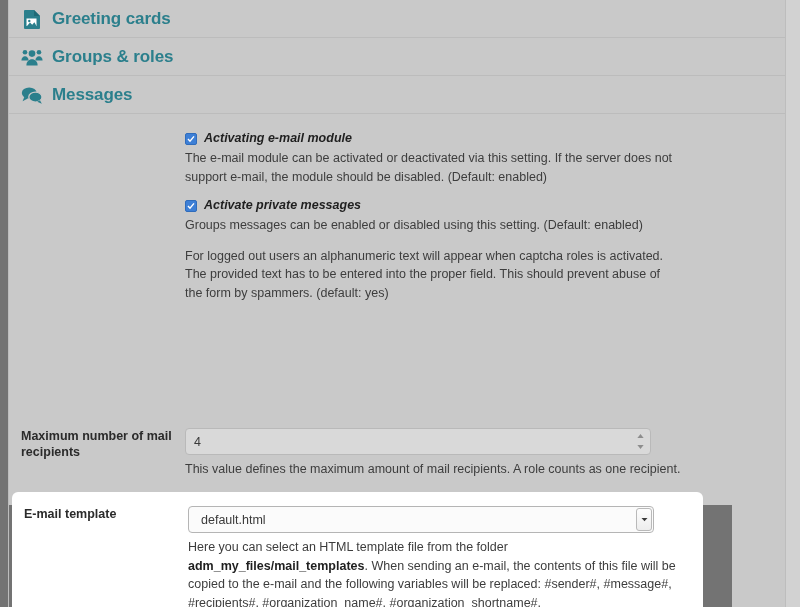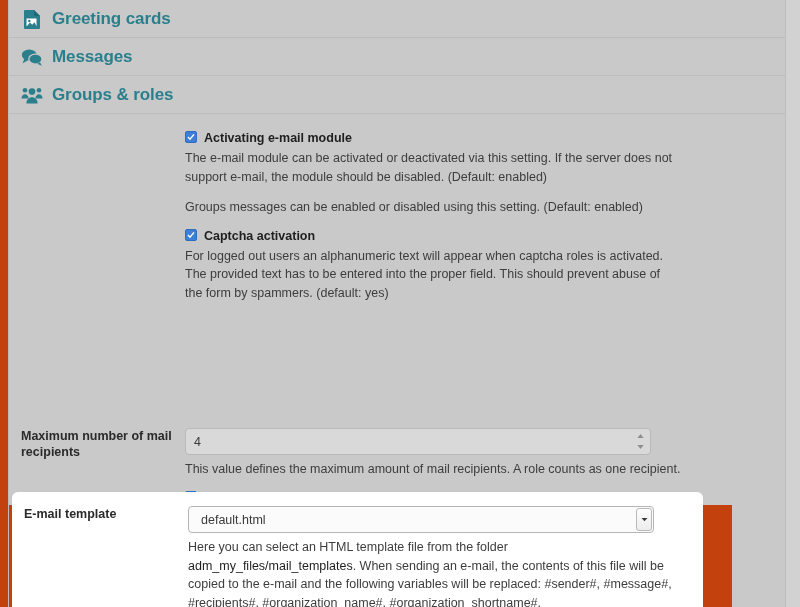--- a/index.html
+++ b/index.html
@@ -15,21 +15,21 @@
     color: #333333;
     overflow: hidden;
     position: relative;
   }
 
   .page {
     position: absolute;
     left: 0; top: 0;
     width: 732px;
     height: 607px;
-    background: #c2410c;
+    background: #737373;
     box-sizing: border-box;
   }
 
   
   .rule-left {
     position: absolute;
     left: 8px; top: 0;
     width: 1px; height: 607px;
     background: #bdbdbd;
   }
@@ -113,22 +113,23 @@
   }
 
   
   .check-block {
     padding-left: 176px;
     padding-right: 100px;
     box-sizing: border-box;
   }
   .check-line {
     display: flex;
-    align-items: flex-start;
+    align-items: flex-end;
     margin-bottom: 4px;
+    font-style: italic;
   }
   .cbox {
     width: 12px;
     height: 12px;
     flex: 0 0 12px;
     border-radius: 2px;
     background: #3d7fd6;
     border: 1px solid #2f6cbb;
     box-sizing: border-box;
     margin-right: 7px;
@@ -145,21 +146,21 @@
     font-size: 12.5px;
     color: #1f1f1f;
     cursor: pointer;
   }
   .help-text {
     font-size: 12.5px;
     color: #3d3d3d;
     line-height: 18.5px;
     margin: 0 8px 12px 0;
   }
-  .help-text b { font-weight: normal; color: #1f1f1f; }
+  .help-text b { font-weight: bold; color: #1f1f1f; }
 
   
   .highlight-card {
     position: absolute;
     left: 3px;
     width: 691px;
     background: #ffffff;
     border-radius: 6px;
     box-sizing: border-box;
     z-index: 3;
@@ -257,80 +258,80 @@
       <span class="hdr-icon">
         <svg width="19" height="20" viewBox="0 0 19 20">
           <path d="M2 1 h9 l6 6 v12 a1 1 0 0 1 -1 1 H2 a1 1 0 0 1 -1 -1 V2 a1 1 0 0 1 1 -1 z" fill="#2b7f8c"></path>
           <path d="M11 1 v6 h6 z" fill="#1f6a76"></path>
           <rect x="3.5" y="9.5" width="10" height="7.5" fill="#ffffff"></rect>
           <circle cx="6.3" cy="12" r="1.2" fill="#2b7f8c"></circle>
           <path d="M4 17 l3 -3.4 l2.2 2.2 l2.2 -2.6 l2.1 3.8 z" fill="#2b7f8c"></path>
         </svg>
       </span>
       <span class="hdr-label">Greeting cards</span>
-    </div>
-
-    <div class="accordion-header">
-      <span class="hdr-icon">
-        <svg width="22" height="18" viewBox="0 0 22 18">
-          <ellipse cx="8.2" cy="7" rx="7.4" ry="5.6" fill="#2b7f8c"></ellipse>
-          <path d="M3.4 10.8 l-1.8 4.4 l5.2 -2.6 z" fill="#2b7f8c"></path>
-          <ellipse cx="14.4" cy="11.1" rx="6.6" ry="5" fill="#2b7f8c" stroke="#c9c9c9" stroke-width="1.3"></ellipse>
-          <path d="M19 14.2 l1.8 3.6 l-4.6 -2 z" fill="#2b7f8c"></path>
-        </svg>
-      </span>
-      <span class="hdr-label">Messages</span>
     </div>
 
     <div class="accordion-header">
       <span class="hdr-icon">
         <svg width="22" height="18" viewBox="0 0 22 18">
           <circle cx="4" cy="4.2" r="2.3" fill="#2b7f8c"></circle>
           <path d="M0.4 12.6 c0 -2.7 1.7 -4.3 3.6 -4.3 s3.6 1.6 3.6 4.3 z" fill="#2b7f8c"></path>
           <circle cx="18" cy="4.2" r="2.3" fill="#2b7f8c"></circle>
           <path d="M14.4 12.6 c0 -2.7 1.7 -4.3 3.6 -4.3 s3.6 1.6 3.6 4.3 z" fill="#2b7f8c"></path>
           <circle cx="11" cy="5.6" r="3.3" fill="#2b7f8c"></circle>
           <path d="M5.4 17.4 c0 -3.9 2.5 -6.2 5.6 -6.2 s5.6 2.3 5.6 6.2 z" fill="#2b7f8c"></path>
         </svg>
       </span>
       <span class="hdr-label">Groups &amp; roles</span>
     </div>
 
+    <div class="accordion-header">
+      <span class="hdr-icon">
+        <svg width="22" height="18" viewBox="0 0 22 18">
+          <ellipse cx="8.2" cy="7" rx="7.4" ry="5.6" fill="#2b7f8c"></ellipse>
+          <path d="M3.4 10.8 l-1.8 4.4 l5.2 -2.6 z" fill="#2b7f8c"></path>
+          <ellipse cx="14.4" cy="11.1" rx="6.6" ry="5" fill="#2b7f8c" stroke="#c9c9c9" stroke-width="1.3"></ellipse>
+          <path d="M19 14.2 l1.8 3.6 l-4.6 -2 z" fill="#2b7f8c"></path>
+        </svg>
+      </span>
+      <span class="hdr-label">Messages</span>
+    </div>
+
     <div class="panel-body">
 
       <div style="height:17px;"></div>
 
       <div class="check-block">
         <div class="check-line">
           <span class="cbox">
             <svg width="8" height="8" viewBox="0 0 8 8">
                 <path d="M1 4.1 L3 6.2 L7 1.4" stroke="#ffffff" stroke-width="1.4" fill="none"></path>
               </svg>
           </span>
           <span class="check-label">Activating e-mail module</span>
         </div>
         <p class="help-text">The e-mail module can be activated or deactivated via this setting. If the server does not support e-mail, the module should be disabled. (Default: enabled)</p>
       </div>
 
       <div class="check-block">
-        <p class="help-text">Groups messages can be enabled or disabled using this setting. (Default: enabled)</p>
-      </div>
-
-      <div class="check-block">
-      </div>
-
-      <div class="check-block">
         <div class="check-line">
           <span class="cbox">
             <svg width="8" height="8" viewBox="0 0 8 8">
                 <path d="M1 4.1 L3 6.2 L7 1.4" stroke="#ffffff" stroke-width="1.4" fill="none"></path>
               </svg>
           </span>
-          <span class="check-label">Captcha activation</span>
-        </div>
+          <span class="check-label">Activate private messages</span>
+        </div>
+        <p class="help-text">Groups messages can be enabled or disabled using this setting. (Default: enabled)</p>
+      </div>
+
+      <div class="check-block">
+      </div>
+
+      <div class="check-block">
         <p class="help-text">For logged out users an alphanumeric text will appear when captcha roles is activated. The provided text has to be entered into the proper field. This should prevent abuse of the form by spammers. (default: yes)</p>
       </div>
 
       <div class="highlight-card" style="top:378px;">
         <div class="form-row">
           <div class="row-label">E-mail template</div>
           <div class="row-field">
             <div class="select-wrap">
               <select class="select-box">
                 <option>default.html</option>

